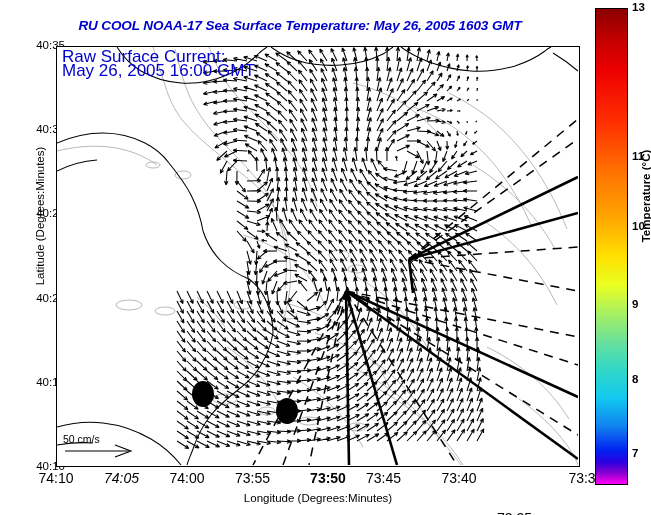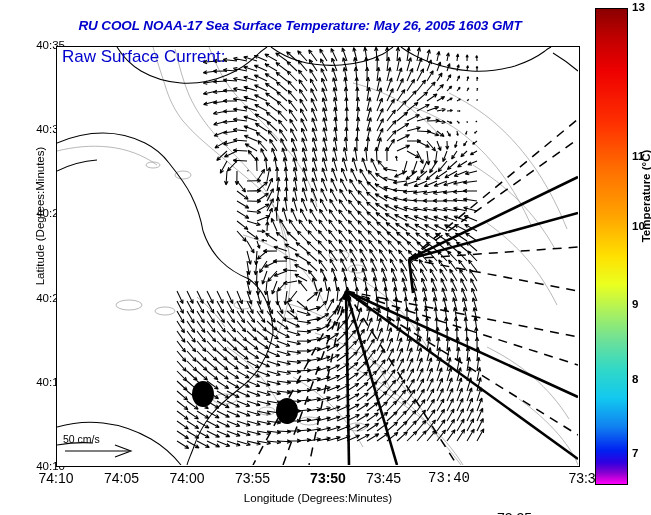--- a/index.html
+++ b/index.html
@@ -42,26 +42,26 @@
       <div class="ytick" style="top: 130.2px;">40:30</div>
       <div class="ytick" style="top: 214.4px;">40:25</div>
       <div class="ytick" style="top: 298.6px;">40:20</div>
       <div class="ytick" style="top: 382.8px;">40:15</div>
       <div class="ytick" style="top: 467px;">40:10</div>
     </div>
 
   <div class="xlab">Longitude (Degrees:Minutes)</div>
   <div id="xticks">
       <div class="xtick" style="left: 56px;">74:10</div>
-      <div class="xtick" style="left: 121.5px;">74:05</div>
+      <div class="xtick" style="left: 121.5px; font-style: italic;">74:05</div>
       <div class="xtick" style="left: 187px;">74:00</div>
       <div class="xtick" style="left: 252.5px;">73:55</div>
       <div class="xtick" style="left: 328px; font-weight: bold;">73:50</div>
       <div class="xtick" style="left: 383.5px;">73:45</div>
-      <div class="xtick" style="left: 449px; font-family: Liberation Mono, monospace;">73:40</div>
+      <div class="xtick" style="left: 459px;">73:40</div>
       <div class="xtick" style="left: 514.5px; margin-top: 40px;">73:35</div>
       <div class="xtick" style="left: 582px;">73:3</div>
     </div>
 
   <div class="frame">
     <svg width="521" height="418" viewBox="0 0 521 418">
 
       <g stroke="#9a9a9a" stroke-width="0.7" fill="none">
         <path d="M96,0 C100,14 104,26 108,38 C112,52 118,64 126,74 C136,86 148,96 160,106
                  C172,116 184,126 196,136 C206,144 214,154 220,166 C226,178 230,192 232,206
@@ -1238,20 +1238,21 @@
       <g stroke="#000" stroke-width="1.1" fill="none">
         <path d="M8,404 L72,404"></path>
         <path d="M58,398 L74,404 L58,410"></path>
       </g>
     </svg>
     <div class="sclab" style="left:6px;top:386px;position:absolute;">50 cm/s</div>
   </div>
 
   <div class="annot">
     <div>Raw Surface Current:</div>
+    <div>May 26, 2005 16:00 GMT</div>
   </div>
 
   <div class="cb">
     <div id="cbgrad" style="width: 100%; height: 100%; background: linear-gradient(rgb(139, 0, 0) 0%, rgb(192, 0, 0) 6%, rgb(238, 0, 0) 13%, rgb(255, 48, 0) 24%, rgb(255, 112, 0) 34%, rgb(255, 160, 0) 43%, rgb(255, 224, 0) 52%, rgb(234, 255, 32) 58%, rgb(168, 240, 96) 64%, rgb(106, 224, 154) 70%, rgb(48, 216, 200) 76%, rgb(18, 200, 240) 82%, rgb(16, 128, 240) 88%, rgb(0, 32, 240) 93%, rgb(48, 0, 224) 95.5%, rgb(128, 0, 208) 97.5%, rgb(208, 0, 224) 99%, rgb(255, 0, 255) 100%);"></div>
   </div>
   <div id="cbticks">
       <div class="cbt" style="top: 8px;">13</div>
       <div class="cbt" style="top: 79px; margin-left: 40px;">12</div>
       <div class="cbt" style="top: 156.665px;">11</div>
       <div class="cbt" style="top: 227px;">10</div>

